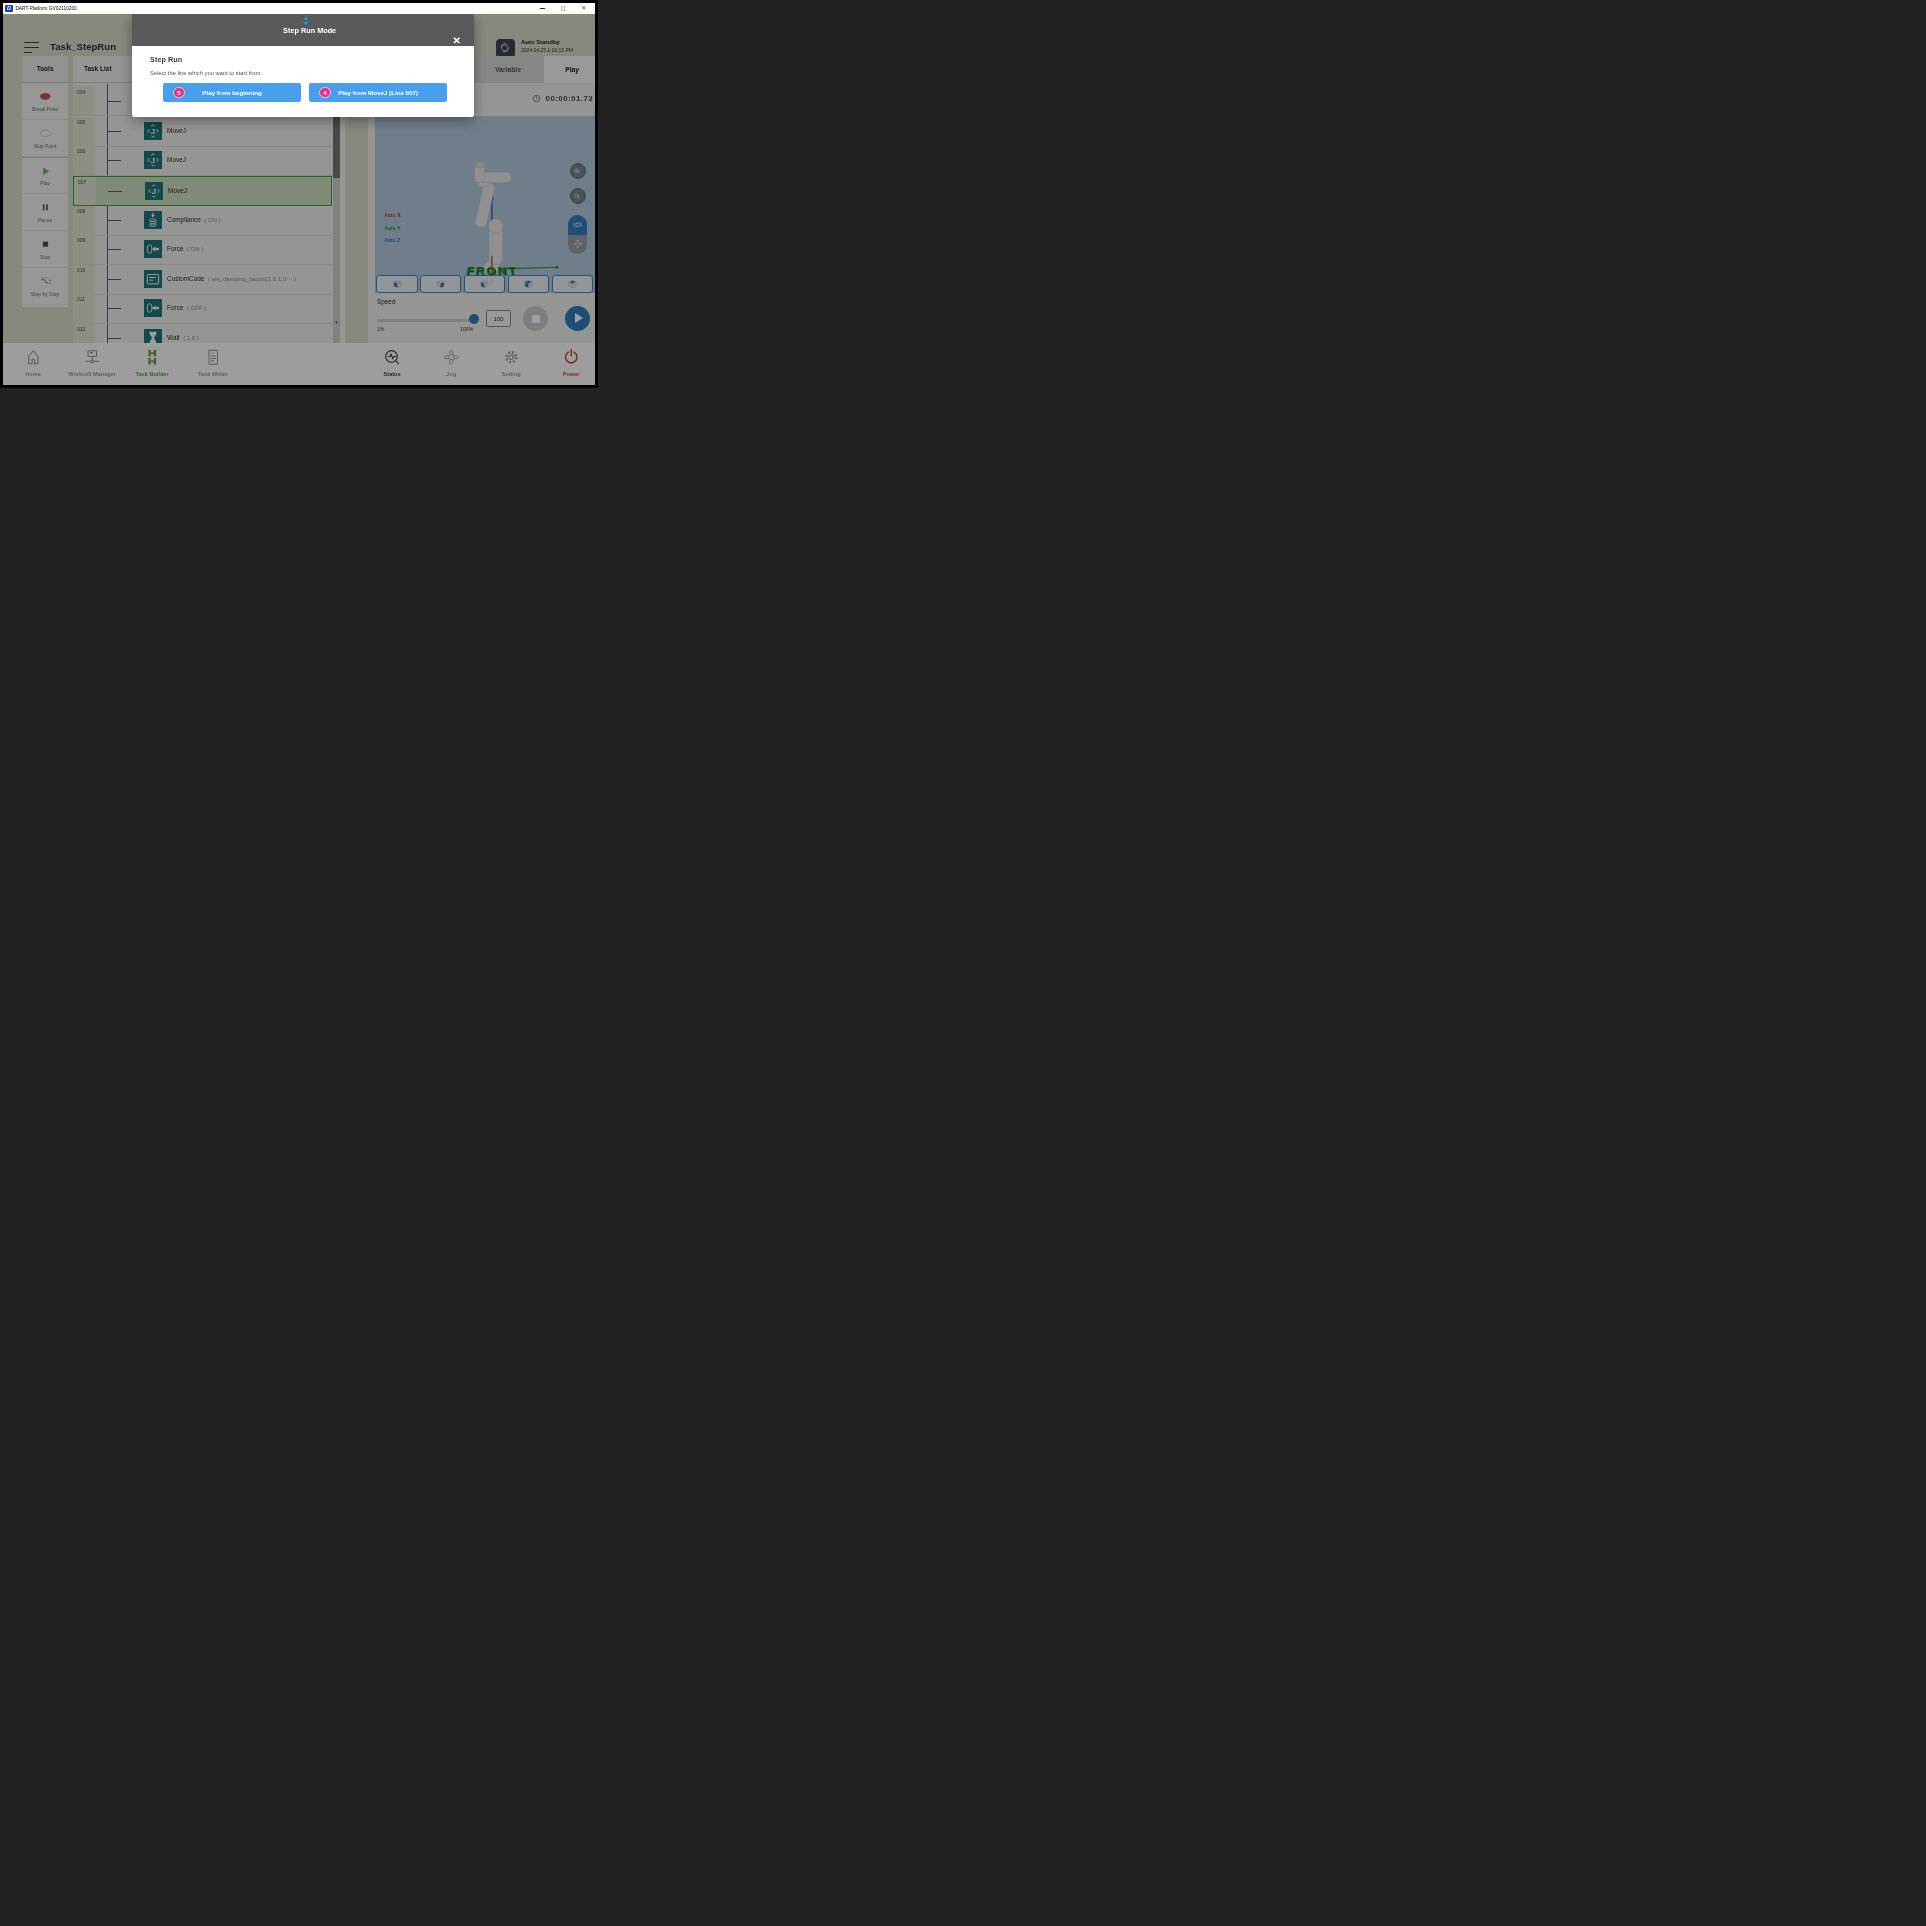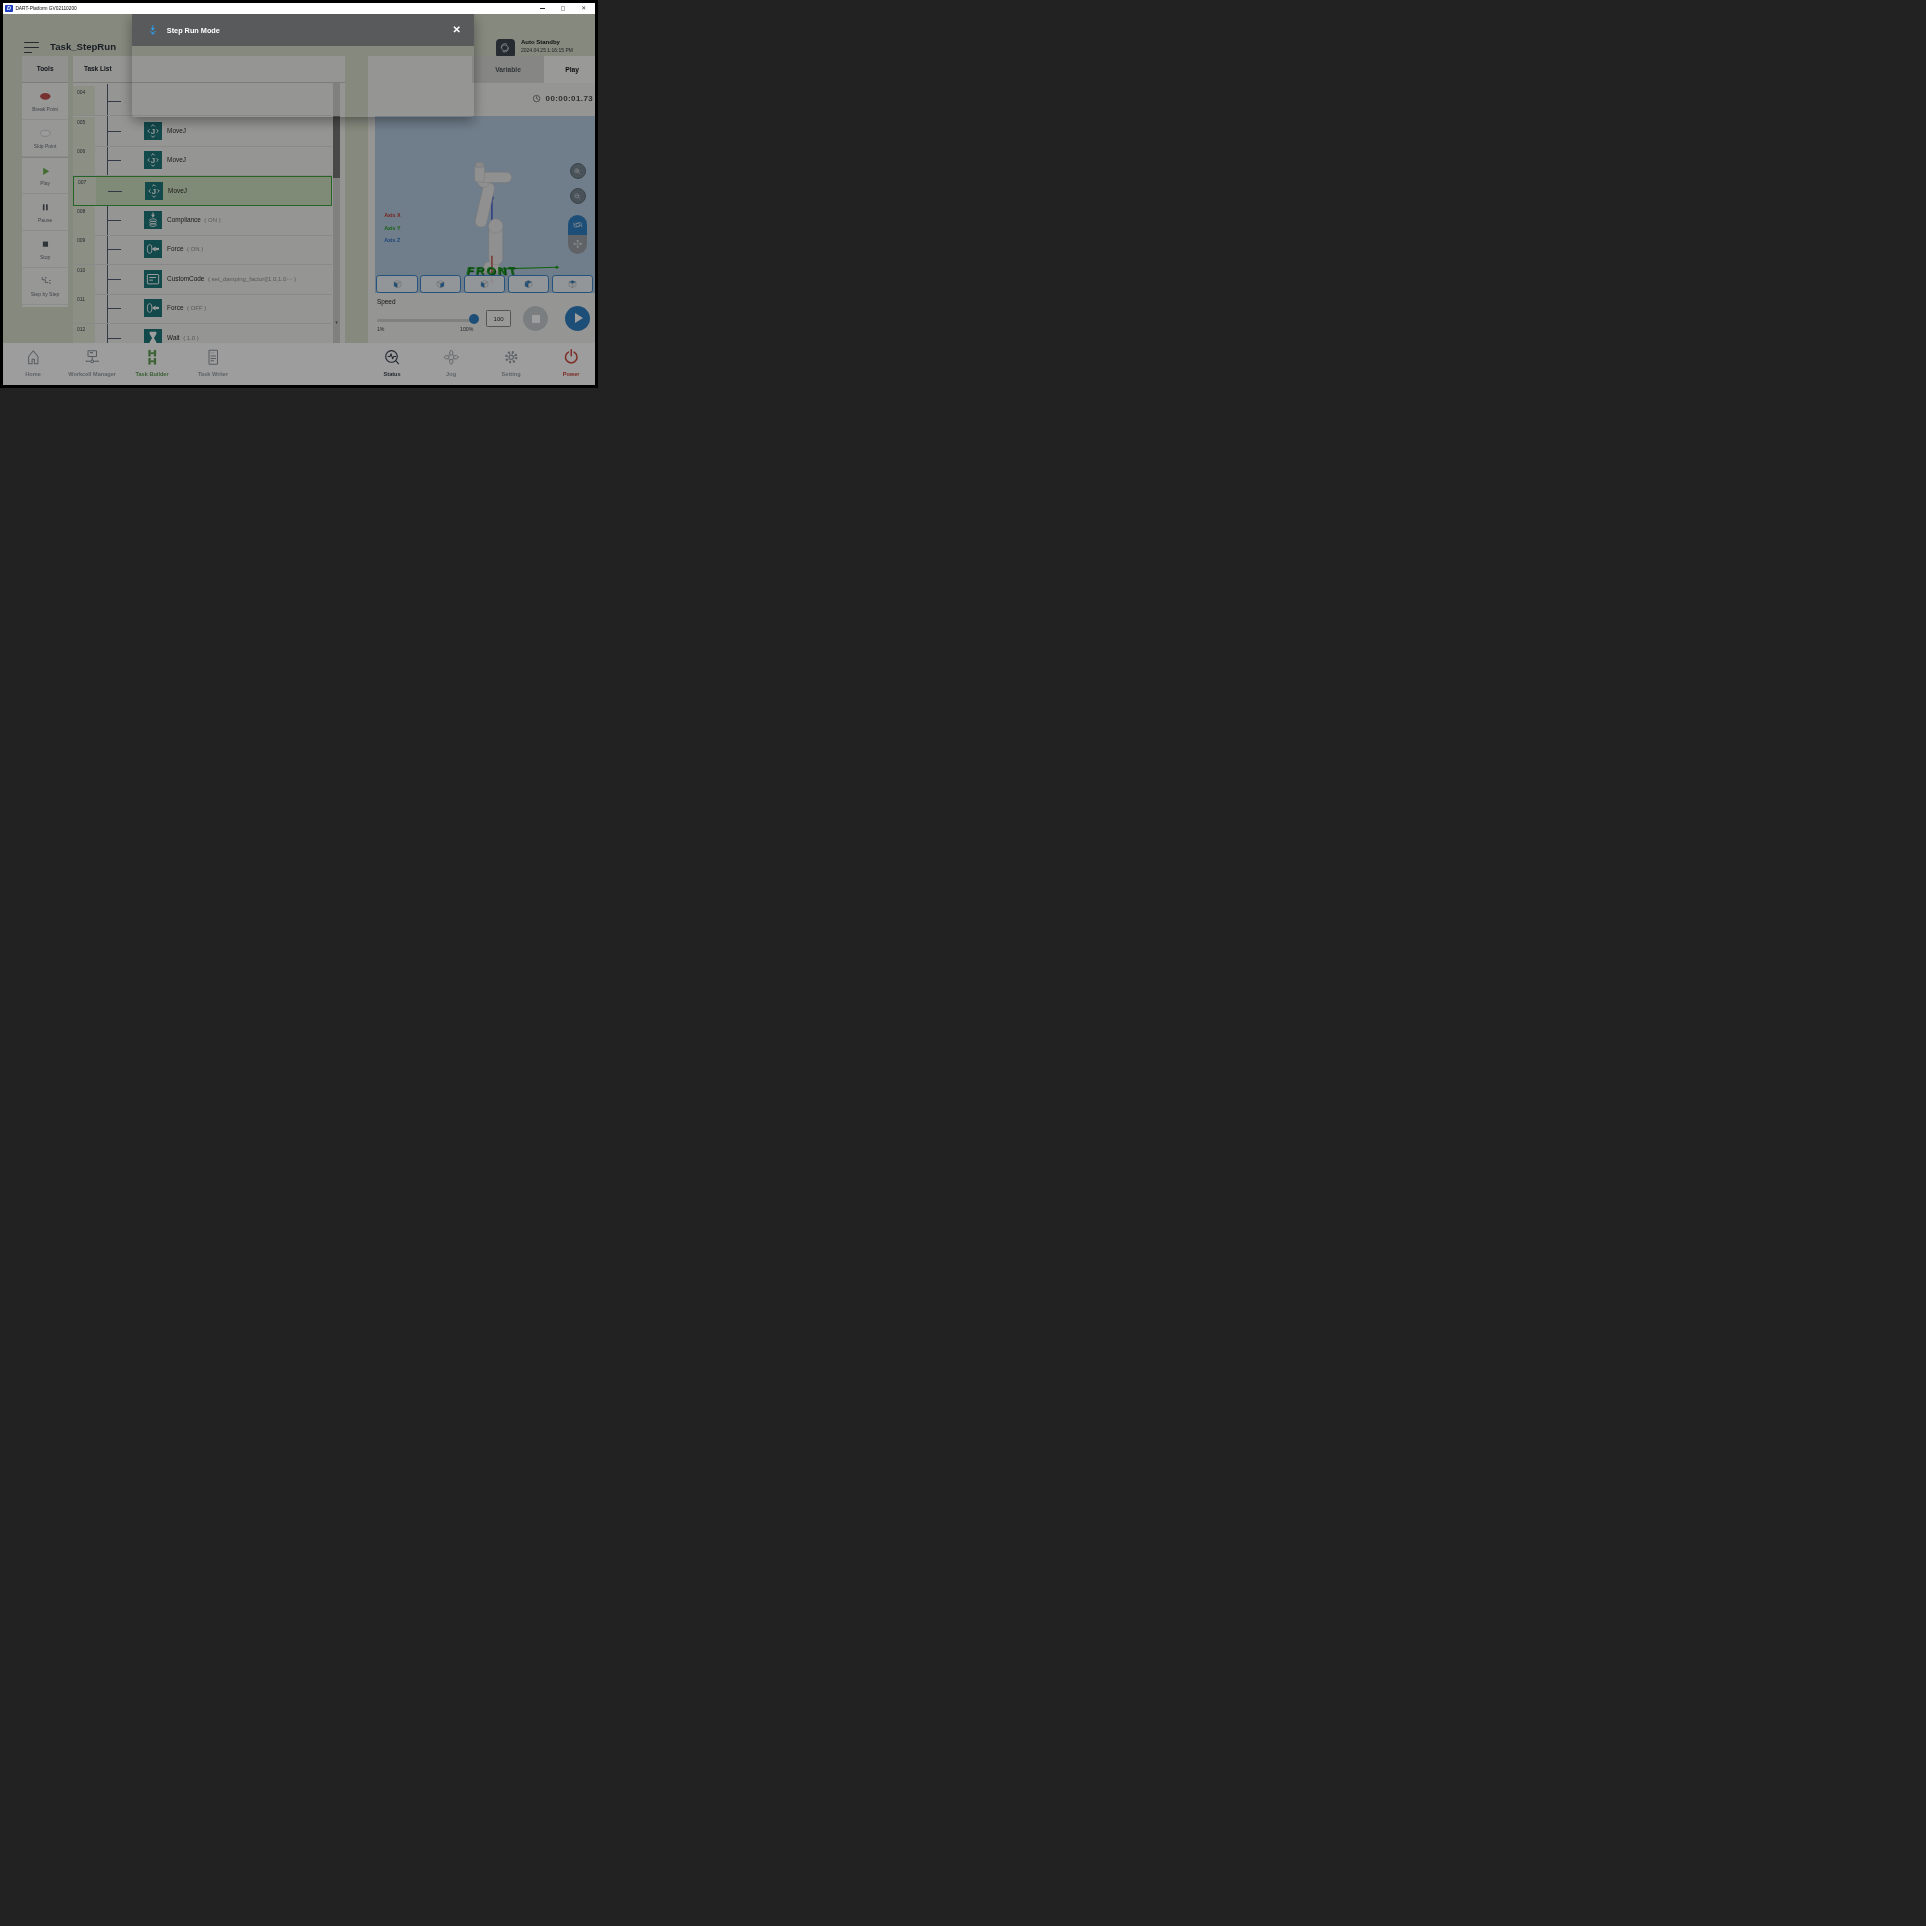--- a/index.html
+++ b/index.html
@@ -122,21 +122,21 @@
   .nav-ico svg { width:100%; height:100%; }
   .nav-label { margin-top:4.6px; font-size:5.6px; font-weight:bold; color:#989ea5; white-space:nowrap; }
   .nav-item.active .nav-label { color:#5f9e52; }
   .nav-item.status .nav-label { color:#39404d; }
   .nav-item.power .nav-label { color:#c7473a; }
 
   
   .dim { position:absolute; inset:0; background:rgba(0,0,0,.38); z-index:90; }
   .modal { position:absolute; left:129px; top:0; width:342px; height:103px; z-index:100;
     border-radius:0 0 3.1px 3.1px; box-shadow:0 3.9px 13px rgba(0,0,0,.38); }
-  .modal-head { height:32px; background:#595a5c; display:flex; align-items:center; padding:0 10px 0 14.6px; }
+  .modal-head { height:32px; background:#595a5c; display:flex; align-items:center; padding:0 10px 0 14.6px;flex-direction:column; }
   .modal-head-ico { width:11.6px; height:11.6px; }
   .modal-head-ico svg { width:100%; height:100%; }
   .modal-title { color:#fff; font-size:7.3px; font-weight:bold; margin-left:8.5px; }
   .modal-close { margin-left:auto; color:#fff; font-size:10px; font-weight:bold; line-height:1; padding:1.5px 3.1px; }
   .modal-body { height:71px; background:#fff; border-radius:0 0 3.1px 3.1px; position:relative; }
   .modal-heading { position:absolute; left:18px; top:8.5px; font-size:7.3px; font-weight:bold; color:#3c4148; }
   .modal-subtitle { position:absolute; left:18px; top:24px; font-size:5.8px; color:#4e545b; }
   .mbtn { position:absolute; top:37px; width:138px; height:18.5px; background:#489fee; border:none; border-radius:2.3px;
     color:#fff; font-size:6.2px; font-weight:bold; font-family:inherit;
     display:flex; align-items:center; justify-content:center; }
@@ -542,17 +542,29 @@
     <div class="modal">
       <div class="modal-head">
         <span class="modal-head-ico"><svg viewBox="0 0 48 48">
               <path d="M22 5h4v12h7l-9 11-9-11h7z" fill="#2e9be8"></path>
               <path d="M12 31q12 10 24 0" stroke="#2e9be8" stroke-width="3.5" fill="none"></path>
               <ellipse cx="24" cy="40" rx="6.5" ry="3" fill="#2e9be8"></ellipse>
             </svg></span>
         <span class="modal-title">Step Run Mode</span>
         <span class="modal-close">✕</span>
       </div>
+      <div class="modal-body">
+        <div class="modal-heading">Step Run</div>
+        <div class="modal-subtitle">Select the line which you want to start from.</div>
+        <button class="mbtn mbtn-1">
+          <span class="badge">5</span>
+          <span>Play from beginning</span>
+        </button>
+        <button class="mbtn mbtn-2">
+          <span class="badge">4</span>
+          <span>Play from MoveJ (Line 007)</span>
+        </button>
+      </div>
     </div>
 
   </div>
 </div>
 
 
 </body></html>

